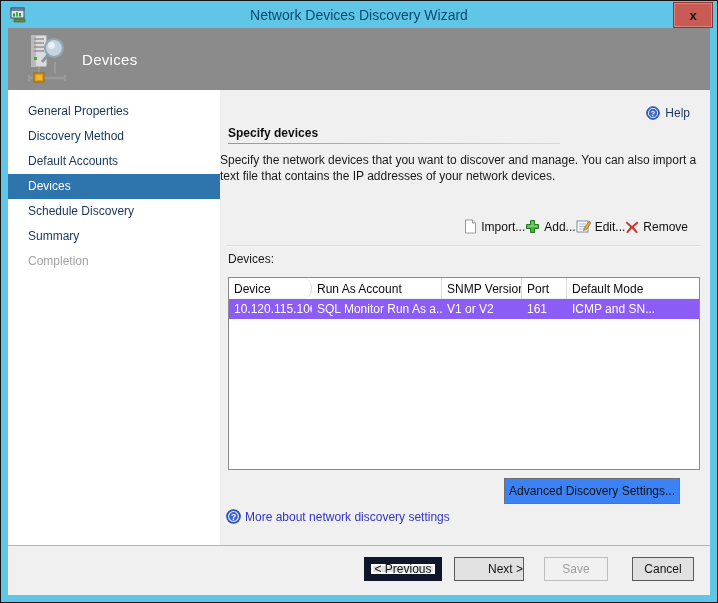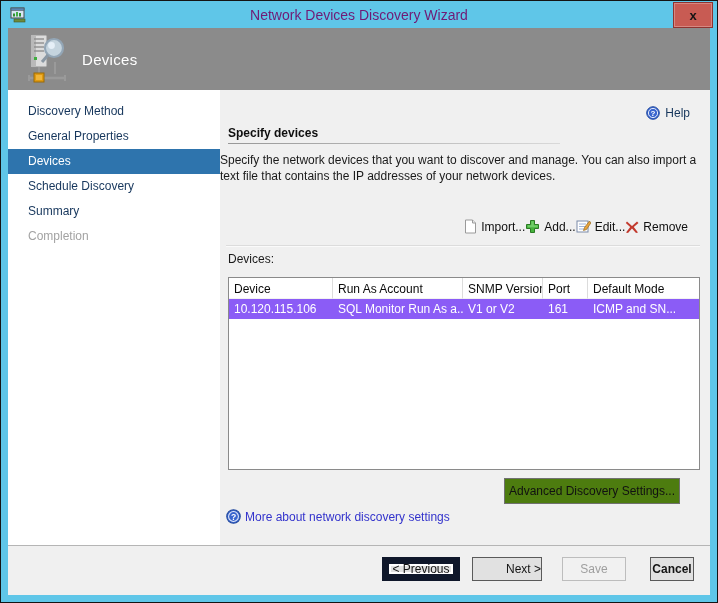--- a/index.html
+++ b/index.html
@@ -11,21 +11,21 @@
   .window {
     position:relative; width:718px; height:603px;
     border:1px solid #141414;
     background:#5fc6e8;
   }
   
   .titlebar { position:relative; height:27px; display:flex; align-items:center; }
   .app-icon { margin-left:9px; width:16px; height:16px; flex:0 0 16px; }
   .window-title {
     position:absolute; left:0; right:0; text-align:center;
-    font-size:14px; color:#701a75;
+    font-size:14px; color:#0c4a6e;
   }
   .close-button {
     position:absolute; top:1px; right:4px; width:40px; height:26px;
     background:#c85b53; border:1px solid #8f3330;
     box-shadow:inset 0 0 0 1px rgba(255,255,255,0.28);
     display:flex; align-items:center; justify-content:center;
     font-weight:bold; font-size:13px; color:#141414; cursor:pointer;
     text-transform:lowercase;
   }
   
@@ -78,29 +78,29 @@
 
   .device-table {
     position:absolute; top:187px; left:8px; width:472px; height:193px;
     background:#ffffff; border:1px solid #8a8a8a; font-size:12px;
   }
   .table-header { display:flex; height:21px; background:#ffffff; }
   .th {
     padding:4px 0 0 5px; border-right:1px solid #dcdcdc; border-bottom:1px solid #f2f2f2;
     color:#0a0a0a; height:21px; white-space:nowrap; overflow:hidden; cursor:pointer;
   }
-  .c0 { width:104px; } .c1 { width:130px; } .c2 { width:80px; } .c3 { width:45px; }
+  .c0 { width:83px;border-radius:9px; } .c1 { width:130px; } .c2 { width:80px; } .c3 { width:45px; }
   .c4 { flex:1; border-right:none; }
   .table-row { display:flex; height:20px; cursor:pointer; }
   .table-row.selected { background:#8b5cf6; color:#ffffff; }
   .td { padding:3px 0 0 5px; white-space:nowrap; overflow:hidden; }
 
   .advanced-button {
     position:absolute; top:388px; right:30px; width:176px; height:26px;
-    background:#4d7c0f; border:1px solid #707070;
+    background:#3b82f6; border:1px solid #707070;
     font-size:12px; color:#111; display:flex; align-items:center; justify-content:center;
     cursor:pointer;
   }
   .more-link {
     position:absolute; top:419px; left:6px;
     display:flex; align-items:center; gap:4px;
     font-size:12px; color:#3333cc; cursor:pointer;
   }
 
   
@@ -110,21 +110,21 @@
     padding:11px 16px 0 0;
   }
   .btn {
     height:24px; background:#e1e1e1; border:1px solid #5a5a5a;
     font-size:12px; color:#141414; font-family:"Liberation Sans", sans-serif;
     display:flex; align-items:center; justify-content:center; cursor:pointer;
   }
   .btn-previous { width:78px; border:7px solid #0f172a; box-shadow:inset 0 0 0 2px #ffffff; margin-right:12px; }
   .btn-next { width:70px; margin-right:20px;justify-content:flex-end; }
   .btn-save { width:64px; margin-right:24px; background:#f1f1f1; border:1px solid #bdbdbd; color:#9e9e9e; cursor:default; }
-  .btn-cancel { width:44px;font-weight:bold; }
+  .btn-cancel { width:62px; }
 
   .icon-inline { display:inline-flex; align-items:center; }
 </style>
 </head>
 <body>
 
 <div class="window">
 
   <div class="titlebar">
     <span class="app-icon icon-inline">
@@ -166,22 +166,23 @@
           <rect x="9" y="40" width="10" height="9" fill="#e09a10" stroke="#9a6a08"></rect>
           <rect x="11" y="42" width="6" height="5" fill="#f0b53a"></rect>
         </svg>
       </span>
       <span class="header-title">Devices</span>
     </div>
 
     <div class="body-row">
 
       <div class="sidebar">
+        <div class="nav-item">General Properties</div>
         <div class="nav-item">Discovery Method</div>
-        <div class="nav-item">General Properties</div>
+        <div class="nav-item">Default Accounts</div>
         <div class="nav-item selected">Devices</div>
         <div class="nav-item">Schedule Discovery</div>
         <div class="nav-item">Summary</div>
         <div class="nav-item disabled">Completion</div>
       </div>
 
       <div class="content">
 
         <div class="help-link">
           <span class="icon-inline">

